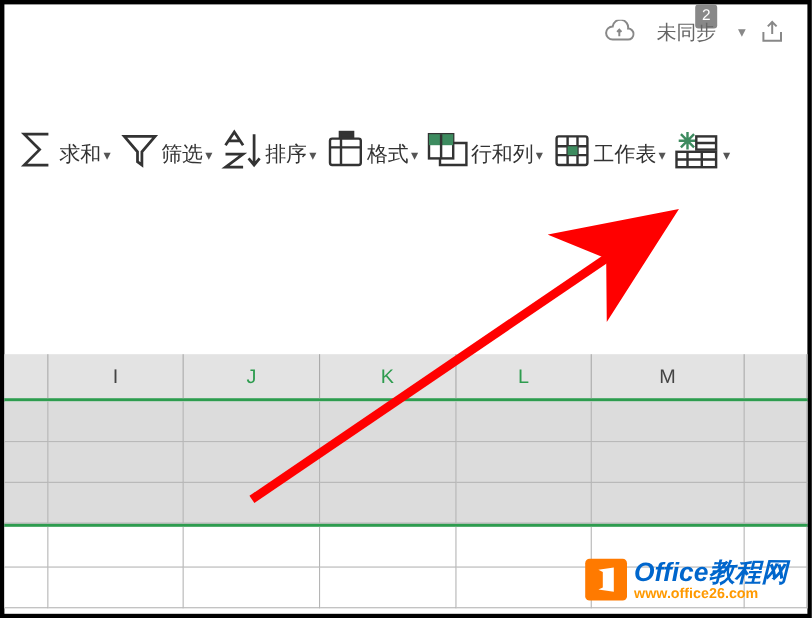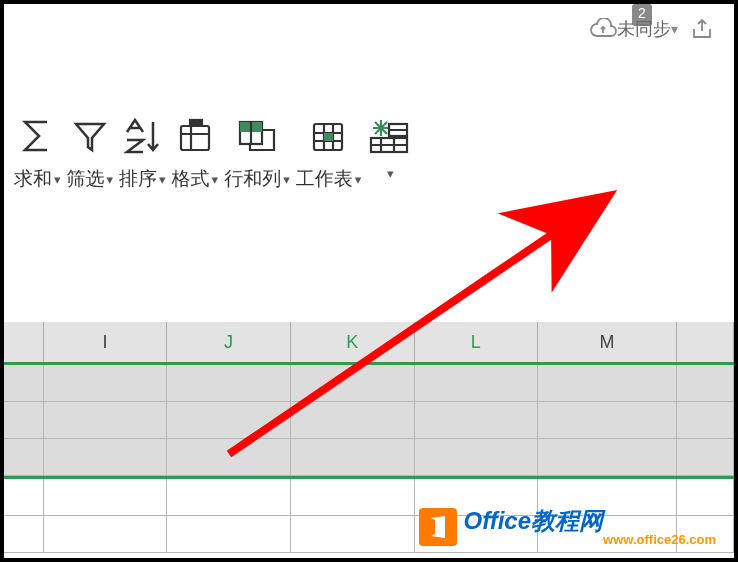--- a/index.html
+++ b/index.html
@@ -25,21 +25,21 @@
       padding-right: 20px;
     }
     .titlebar-icon {
       display: inline-flex;
       align-items: center;
       justify-content: center;
     }
     .sync-area {
       display: flex;
       align-items: center;
-      gap: 0;
+      gap: 20px;
       color: #666;
       font-size: 18px;
     }
     .sync-area .dd { font-size: 14px; color: #888; }
     .stack-badge {
       position: absolute;
       top: 0;
       left: 628px;
       width: 20px;
       height: 22px;
@@ -55,21 +55,21 @@
       position: absolute;
       top: 110px;
       left: 0;
       width: 100%;
       display: flex;
       align-items: flex-start;
       padding-left: 10px;
     }
     .ribbon-item {
       display: flex;
-      flex-direction: column;
+      flex-direction: row;
       align-items: center;
       justify-content: center;
       margin-right: 6px;
       cursor: pointer;
     }
     .ribbon-icon {
       height: 44px;
       display: flex;
       align-items: center;
       justify-content: center;
@@ -133,23 +133,23 @@
     }
     .wm-badge {
       width: 38px;
       height: 38px;
       background: #ff7a00;
       border-radius: 4px;
       display: flex;
       align-items: center;
       justify-content: center;
     }
-    .wm-text { display: flex; flex-direction: row; line-height: 1; }
+    .wm-text { display: flex; flex-direction: column; line-height: 1; }
     .wm-title { font-size: 24px; font-weight: bold; color: #0066cc; font-style: italic; }
-    .wm-url { font-size: 13px; color: #ff9900; font-weight: bold; margin-top: 24px; }
+    .wm-url { font-size: 13px; color: #ff9900; font-weight: bold; }
     .arrow-svg {
       position: absolute;
       top: 180px;
       left: 220px;
       pointer-events: none;
     }
   </style>
 </head>
 <body>
 

